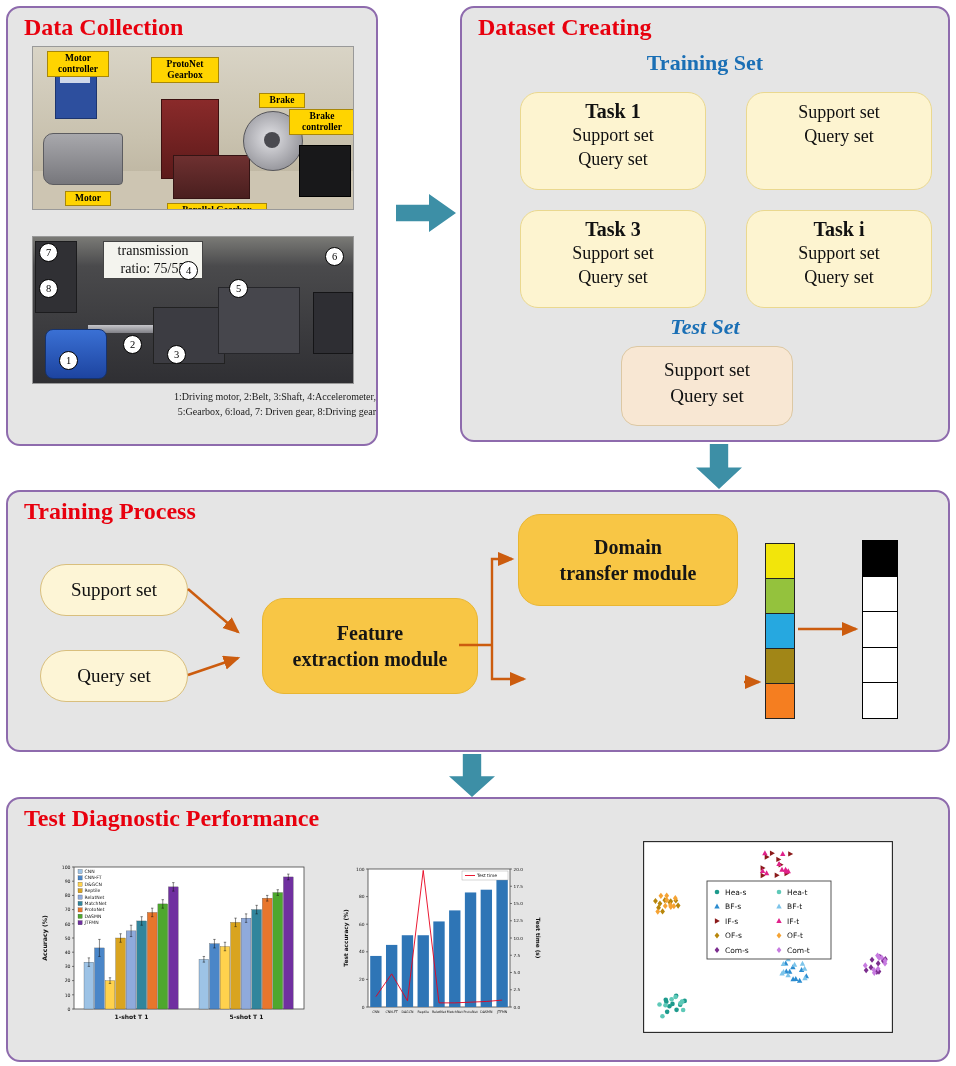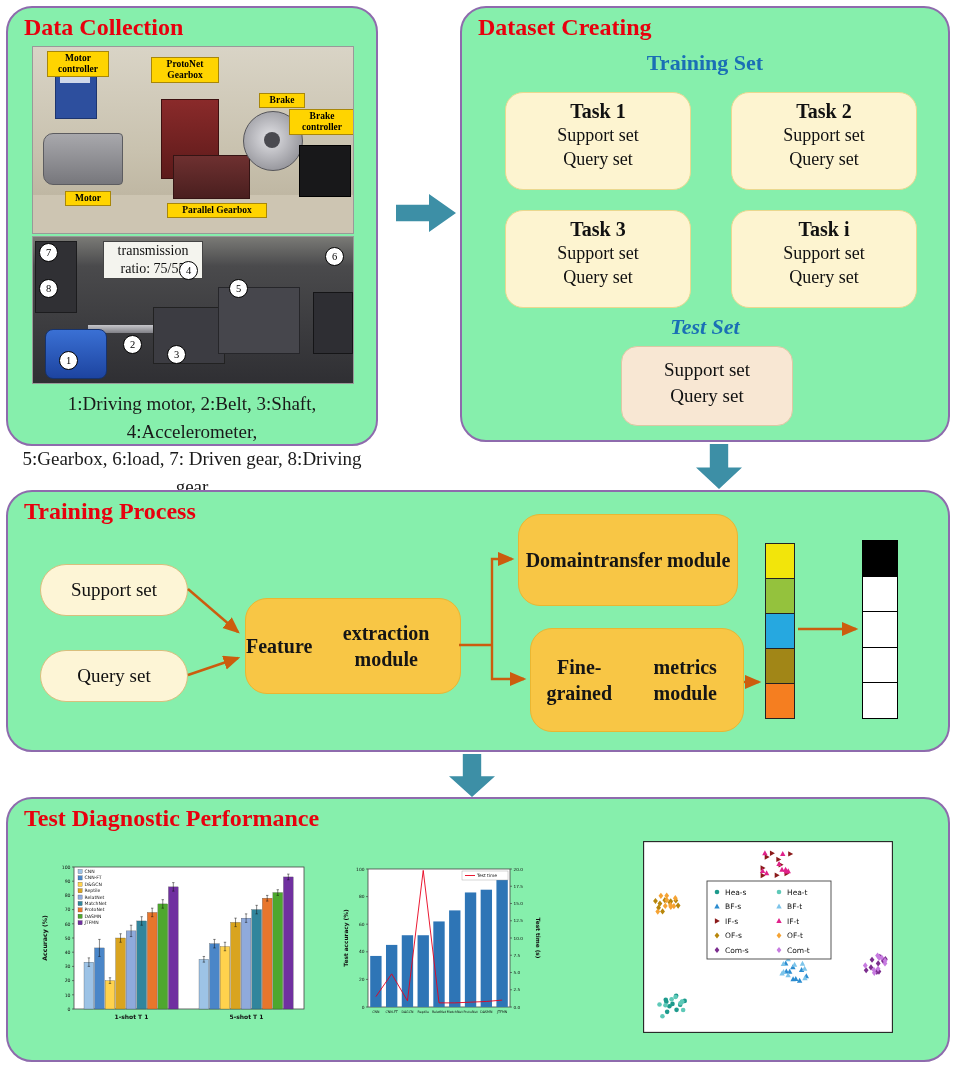--- a/index.html
+++ b/index.html
@@ -1,55 +1,55 @@
 <!DOCTYPE html>
 <html><head>
 <meta charset="utf-8">
 <style>
   html,body{margin:0;padding:0;background:#ffffff;}
   body{width:956px;height:1066px;position:relative;font-family:"Liberation Serif","DejaVu Serif",serif;overflow:hidden;}
-  .panel{position:absolute;border:2.5px solid #8e6bad;border-radius:26px;background:#86efac;box-sizing:border-box;}
+  .panel{position:absolute;border:2.5px solid #8e6bad;border-radius:14px;background:#e5e5e5;box-sizing:border-box;}
   .panel-title{position:absolute;left:16px;top:6px;margin:0;font-size:24px;font-weight:bold;color:#e8000e;font-family:"Liberation Serif","DejaVu Serif",serif;}
   .blue-subtitle{position:absolute;left:0;right:0;text-align:center;font-size:22px;font-weight:bold;color:#1a6fb5;}
 
   
   #panel1{left:6px;top:6px;width:372px;height:440px;}
   .photo{position:absolute;left:24px;width:322px;overflow:hidden;border:1px solid #999;box-sizing:border-box;}
-  #photo1{top:38px;height:188px;background:linear-gradient(#d9d4c6 0%,#c9c2af 55%,#b7ae99 100%);}
+  #photo1{top:38px;height:164px;background:linear-gradient(#d9d4c6 0%,#c9c2af 55%,#b7ae99 100%);}
   #photo2{top:228px;height:148px;background:linear-gradient(#7a7a76 0%,#4a4a4c 20%,#2f2f33 100%);}
   .bench{position:absolute;left:0;right:0;bottom:0;height:38px;background:#cdc5b2;}
   .machine{position:absolute;}
   .ylabel-tag{position:absolute;background:#ffd400;color:#000;font-weight:bold;font-size:9.5px;line-height:1.15;text-align:center;padding:1px 3px;border:0.5px solid #a8870a;z-index:5;}
   .num-marker{position:absolute;width:17px;height:17px;border-radius:50%;background:#fff;border:1.2px solid #000;color:#000;font-size:10.5px;display:flex;align-items:center;justify-content:center;z-index:5;}
   .trans-note{position:absolute;left:70px;top:4px;width:98px;height:36px;background:#f4f4ee;border:1px solid #444;color:#111;font-size:14px;line-height:1.3;display:flex;align-items:center;justify-content:center;text-align:center;z-index:4;}
-  .caption{position:absolute;left:0;right:0;top:382px;text-align:center;font-size:19px;color:#1a1a1a;line-height:1.45;margin:0;}
+  .caption{position:absolute;left:0;right:0;top:382px;text-align:right;font-size:10px;color:#1a1a1a;line-height:1.45;margin:0;}
 
   
   #panel2{left:460px;top:6px;width:490px;height:436px;}
   #training-set-label{top:42px;}
-  .task-grid{position:absolute;left:43px;top:84px;width:412px;display:grid;grid-template-columns:186px 186px;column-gap:40px;row-gap:20px;}
+  .task-grid{position:absolute;left:58px;top:84px;width:412px;display:grid;grid-template-columns:186px 186px;column-gap:40px;row-gap:20px;}
   .task-box{height:98px;background:#fdf4d0;border:1.5px solid #ead88f;border-radius:18px;text-align:center;box-sizing:border-box;padding-top:7px;}
   .task-name{font-size:20px;font-weight:bold;color:#111;}
   .task-line{font-size:18px;color:#111;line-height:1.35;}
   #test-set-label{top:306px;font-style:italic;}
   .test-box{position:absolute;left:159px;top:338px;width:172px;height:80px;background:#f8e7d3;border:1.5px solid #dcc8a4;border-radius:16px;text-align:center;box-sizing:border-box;padding-top:10px;}
 
   
   .block-arrow{position:absolute;background:#3d8fa6;z-index:10;}
   #arrow-right{left:396px;top:194px;width:60px;height:38px;clip-path:polygon(0 28%,55% 28%,55% 0,100% 50%,55% 100%,55% 72%,0 72%);}
   #arrow-down-1{left:696px;top:444px;width:46px;height:45px;clip-path:polygon(30% 0,70% 0,70% 52%,100% 52%,50% 100%,0 52%,30% 52%);}
   #arrow-down-2{left:449px;top:754px;width:46px;height:43px;clip-path:polygon(30% 0,70% 0,70% 52%,100% 52%,50% 100%,0 52%,30% 52%);}
 
   
   #panel3{left:6px;top:490px;width:944px;height:262px;}
   .oval{position:absolute;width:146px;height:50px;background:#fdf5d6;border:1.8px solid #d9bf7d;border-radius:26px;display:flex;align-items:center;justify-content:center;font-size:19px;color:#111;}
   #support-oval{left:32px;top:72px;}
   #query-oval{left:32px;top:158px;}
-  .module{position:absolute;background:#f8c645;border:1px solid #e9b632;border-radius:22px;display:flex;flex-direction:row;align-items:center;justify-content:center;font-size:20px;font-weight:bold;color:#151515;line-height:1.3;text-align:center;}
-  #feature-module{left:237px;top:106px;width:214px;height:94px;}
+  .module{position:absolute;background:#f8c645;border:1px solid #e9b632;border-radius:22px;display:flex;flex-direction:column;align-items:center;justify-content:center;font-size:20px;font-weight:bold;color:#151515;line-height:1.3;text-align:center;}
+  #feature-module{left:254px;top:106px;width:214px;height:94px;}
   #domain-module{left:510px;top:22px;width:218px;height:90px;}
   #metrics-module{left:522px;top:136px;width:212px;height:102px;}
   .vbar{position:absolute;display:flex;flex-direction:column;}
   #class-bar{left:757px;top:52px;width:30px;}
   #class-bar .cell{height:34px;border:1px solid #222;margin-top:-1px;}
   #output-bar{left:854px;top:50px;width:36px;}
   #output-bar .cell{height:35px;border:1.6px solid #000;margin-top:-1.6px;}
   #p3-arrows{position:absolute;left:0;top:0;pointer-events:none;}
 
   
@@ -112,21 +112,20 @@
   <h2 class="panel-title">Dataset Creating</h2>
   <div class="blue-subtitle" id="training-set-label">Training Set</div>
 
   <div class="task-grid">
     <div class="task-box">
       <div class="task-name">Task 1</div>
       <div class="task-line">Support set</div>
       <div class="task-line">Query set</div>
     </div>
     <div class="task-box">
-      <div class="task-name">Task 2</div>
       <div class="task-line">Support set</div>
       <div class="task-line">Query set</div>
     </div>
     <div class="task-box">
       <div class="task-name">Task 3</div>
       <div class="task-line">Support set</div>
       <div class="task-line">Query set</div>
     </div>
     <div class="task-box">
       <div class="task-name">Task i</div>
@@ -152,24 +151,20 @@
   <div class="oval" id="support-oval">Support set</div>
   <div class="oval" id="query-oval">Query set</div>
 
   <div class="module" id="feature-module">
     <span>Feature</span>
     <span>extraction module</span>
   </div>
   <div class="module" id="domain-module">
     <span>Domain</span>
     <span>transfer module</span>
-  </div>
-  <div class="module" id="metrics-module">
-    <span>Fine-grained</span>
-    <span>metrics module</span>
   </div>
 
   <div class="vbar" id="class-bar">
     <div class="cell" style="background-color: rgb(242, 229, 11);"></div>
     <div class="cell" style="background-color: rgb(148, 194, 61);"></div>
     <div class="cell" style="background-color: rgb(38, 168, 224);"></div>
     <div class="cell" style="background-color: rgb(161, 134, 23);"></div>
     <div class="cell" style="background-color: rgb(245, 126, 32);"></div>
   </div>
   <div class="vbar" id="output-bar">

